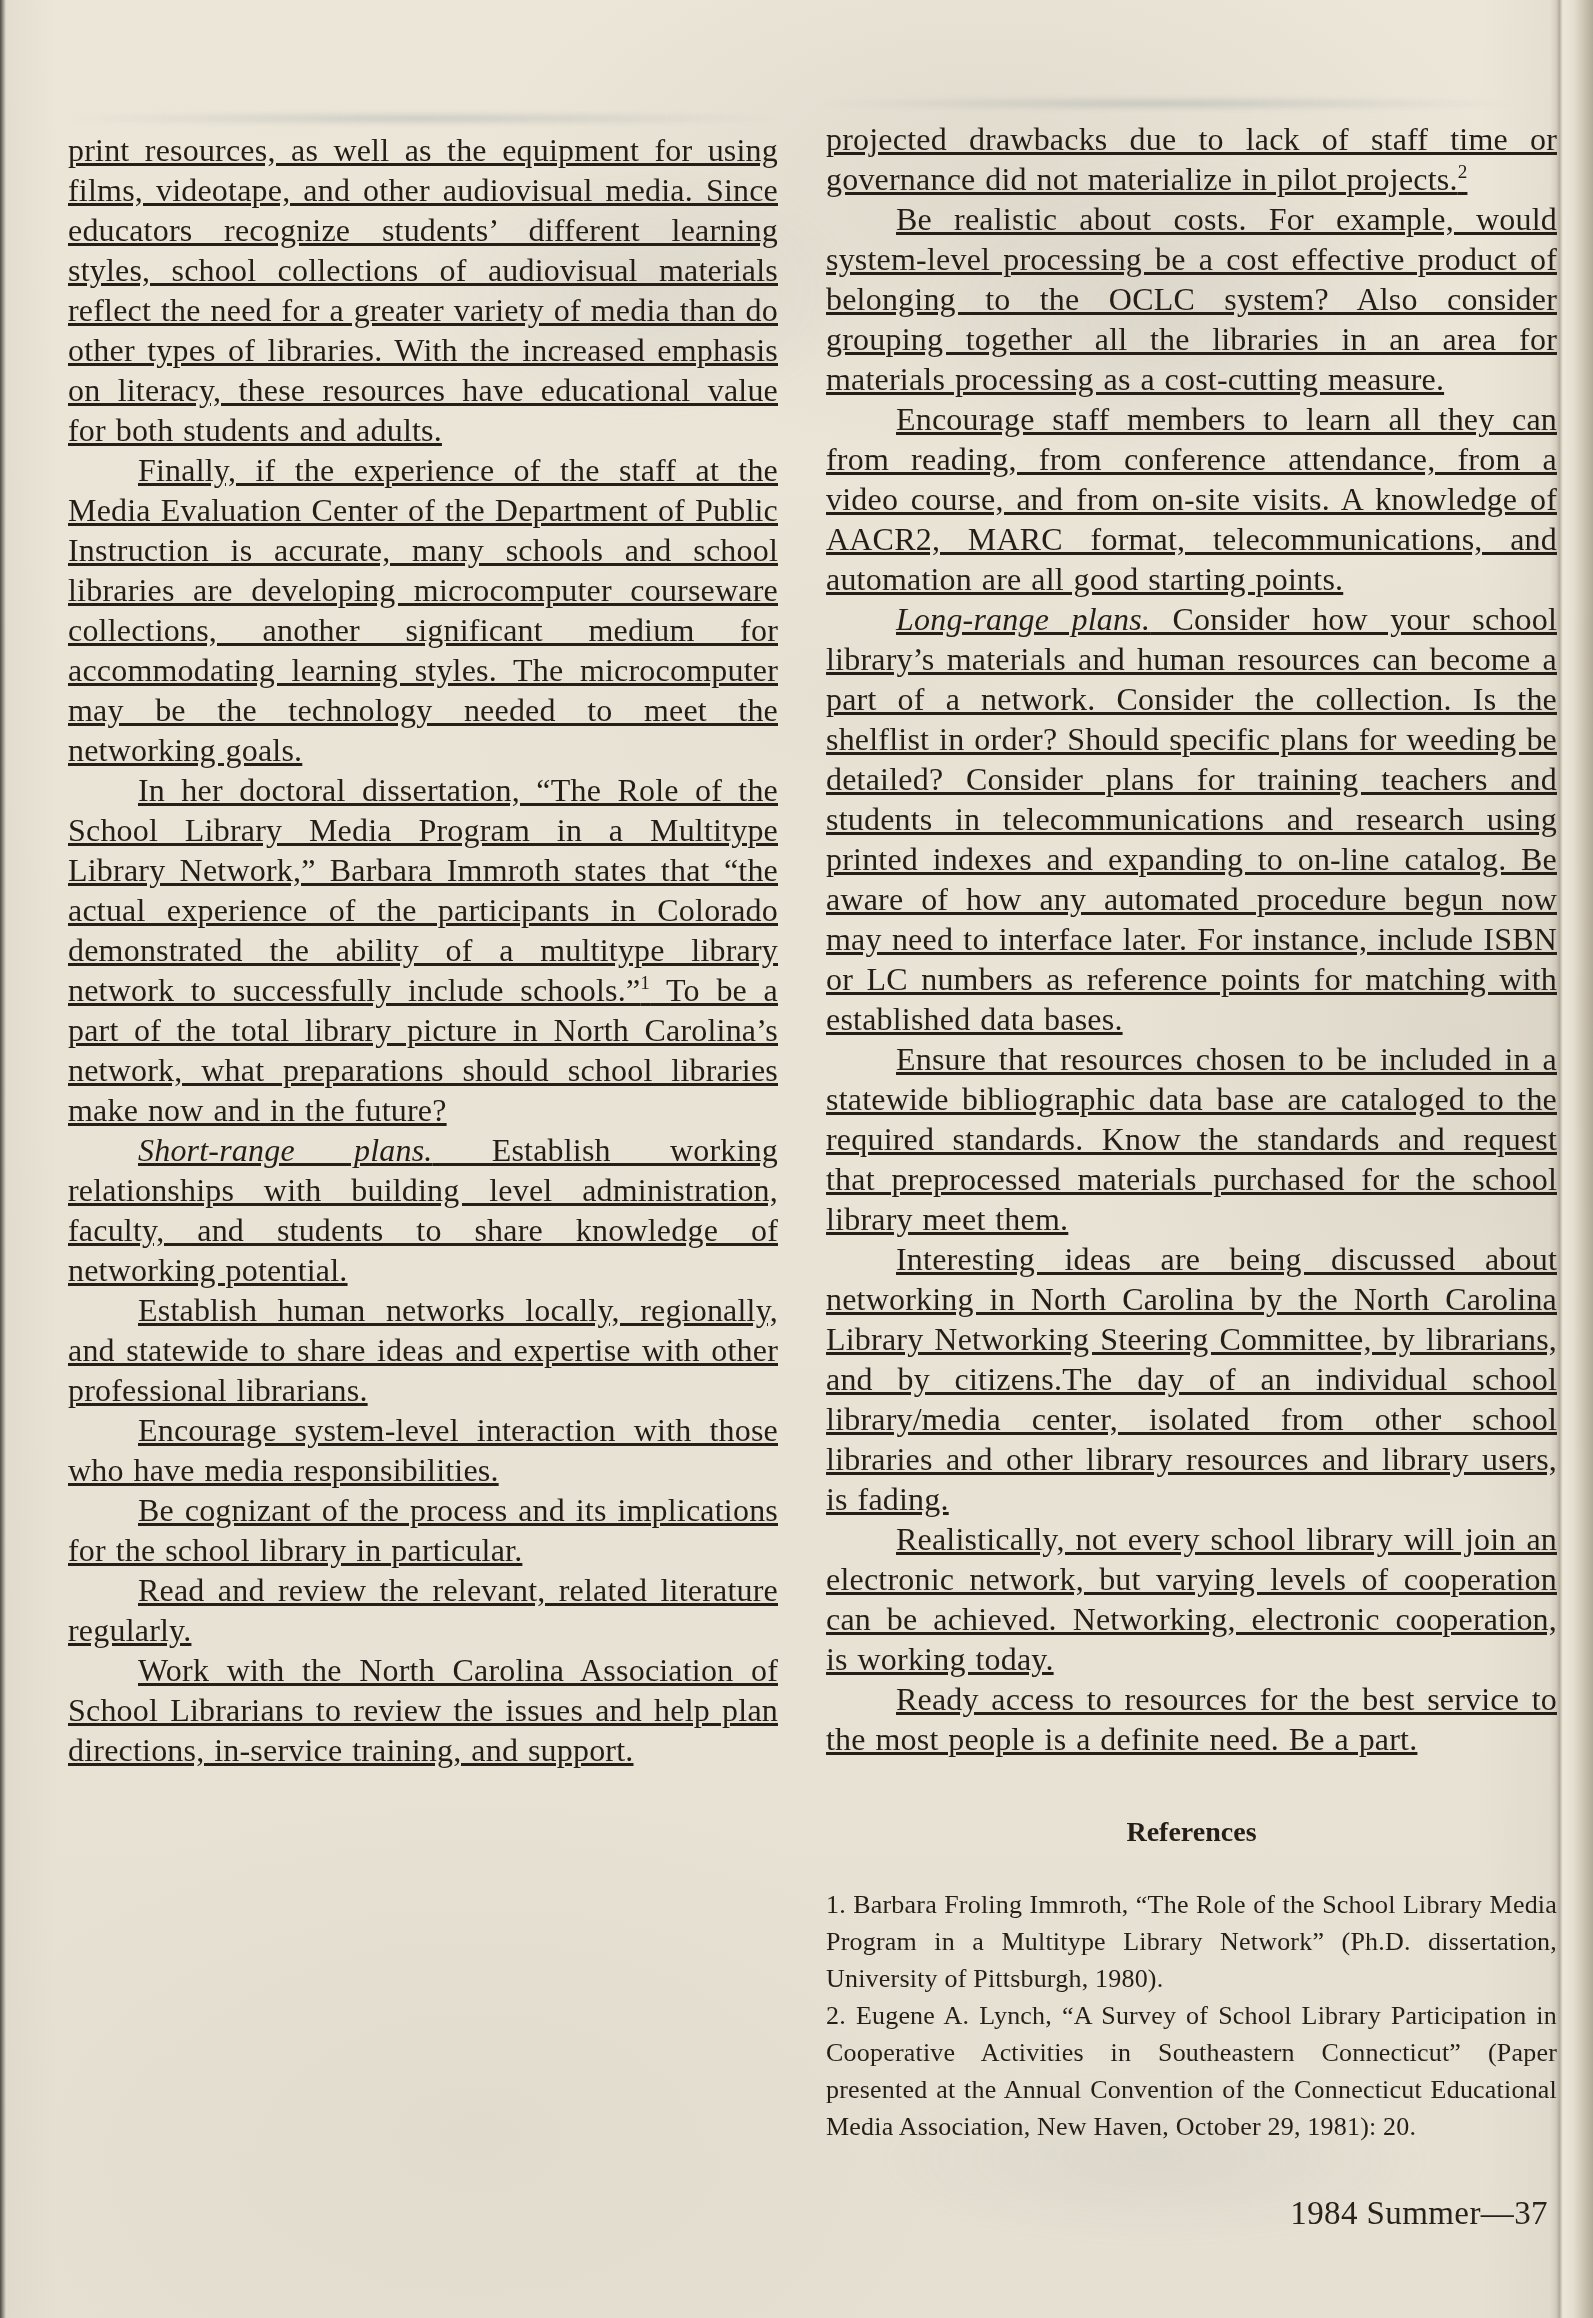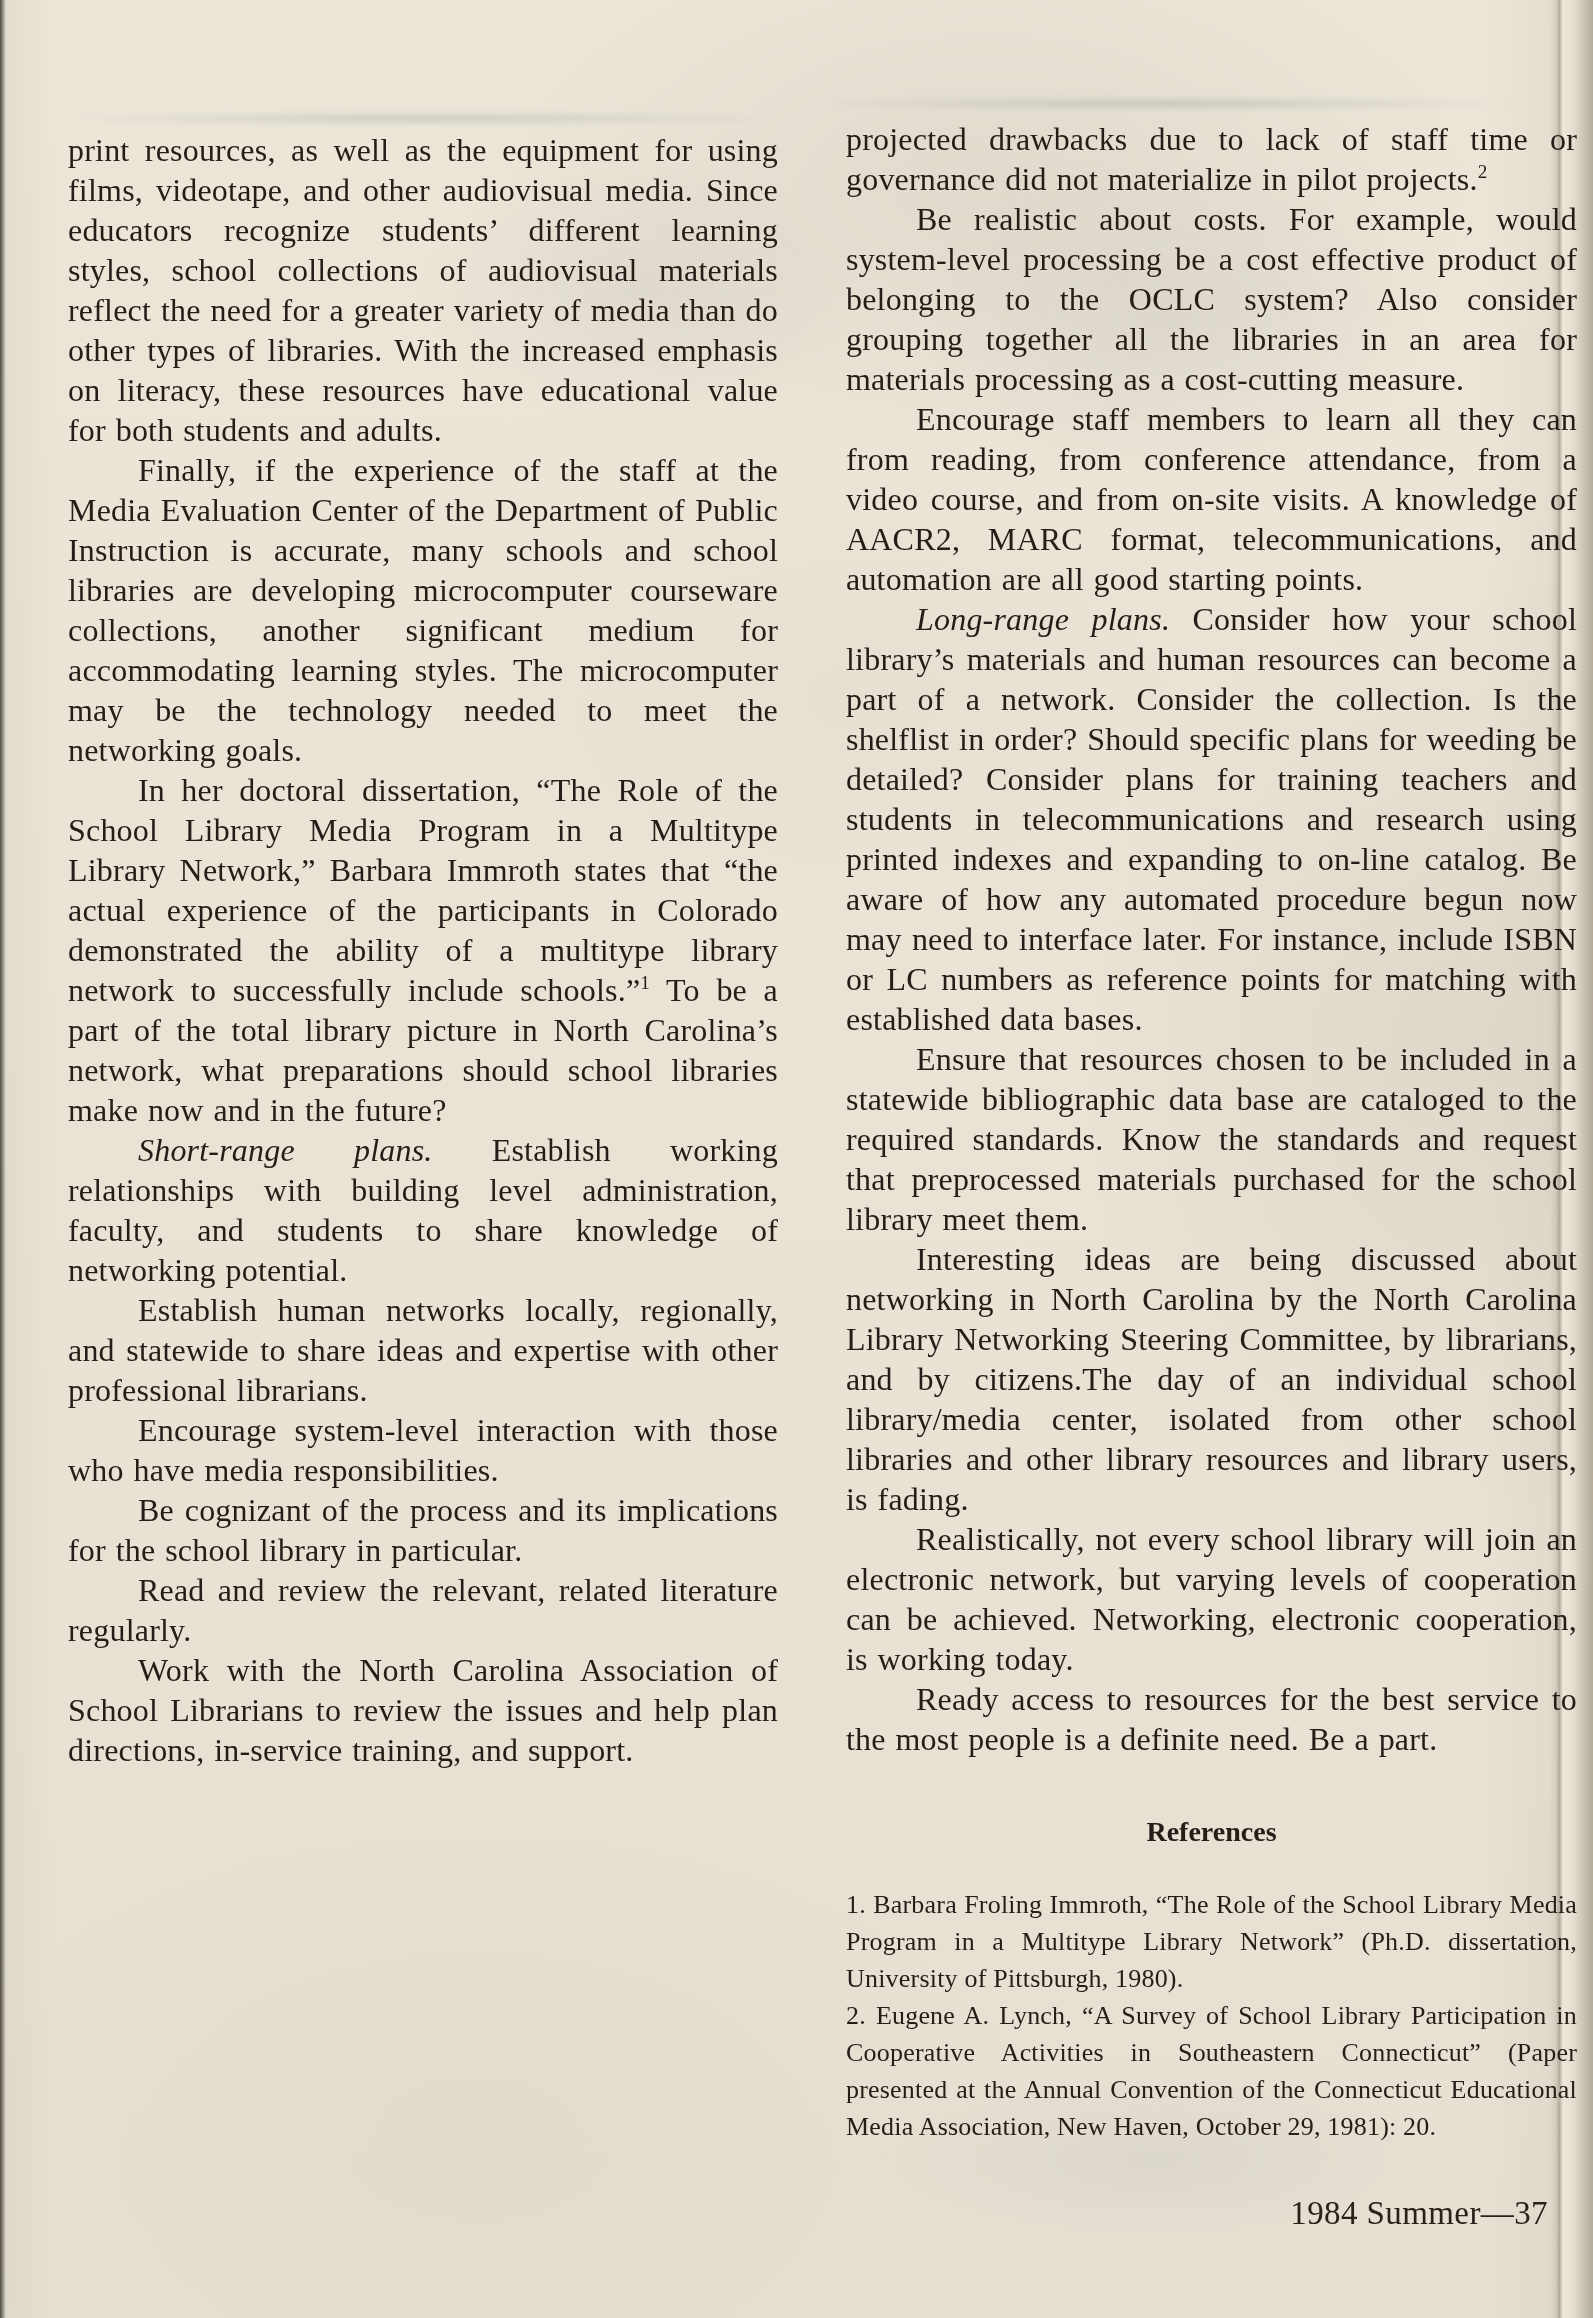--- a/index.html
+++ b/index.html
@@ -61,29 +61,30 @@
 
   .columns {
     position: absolute;
     left: 68px;
     top: 119px;
     display: flex;
     gap: 48px;
   }
   .col { text-align: justify; }
   .col-left  { width: 710px; padding-top: 11px; }
-  .col-right { width: 731px; margin-left: 20px; }
+  .col-right { width: 731px; }
 
   .para {
     margin: 0;
     font-size: 32px;
     line-height: 40px;
     letter-spacing: 0.2px;
     word-spacing: 1.6px;
     text-align: justify;
+    text-decoration: underline;
   }
   .para.indent { text-indent: 70px; }
   .para i { font-style: italic; }
   .para sup {
     font-size: 60%;
     line-height: 0;
     vertical-align: super;
   }
   .section-heading {
     margin: 41px 0 22px 0;

